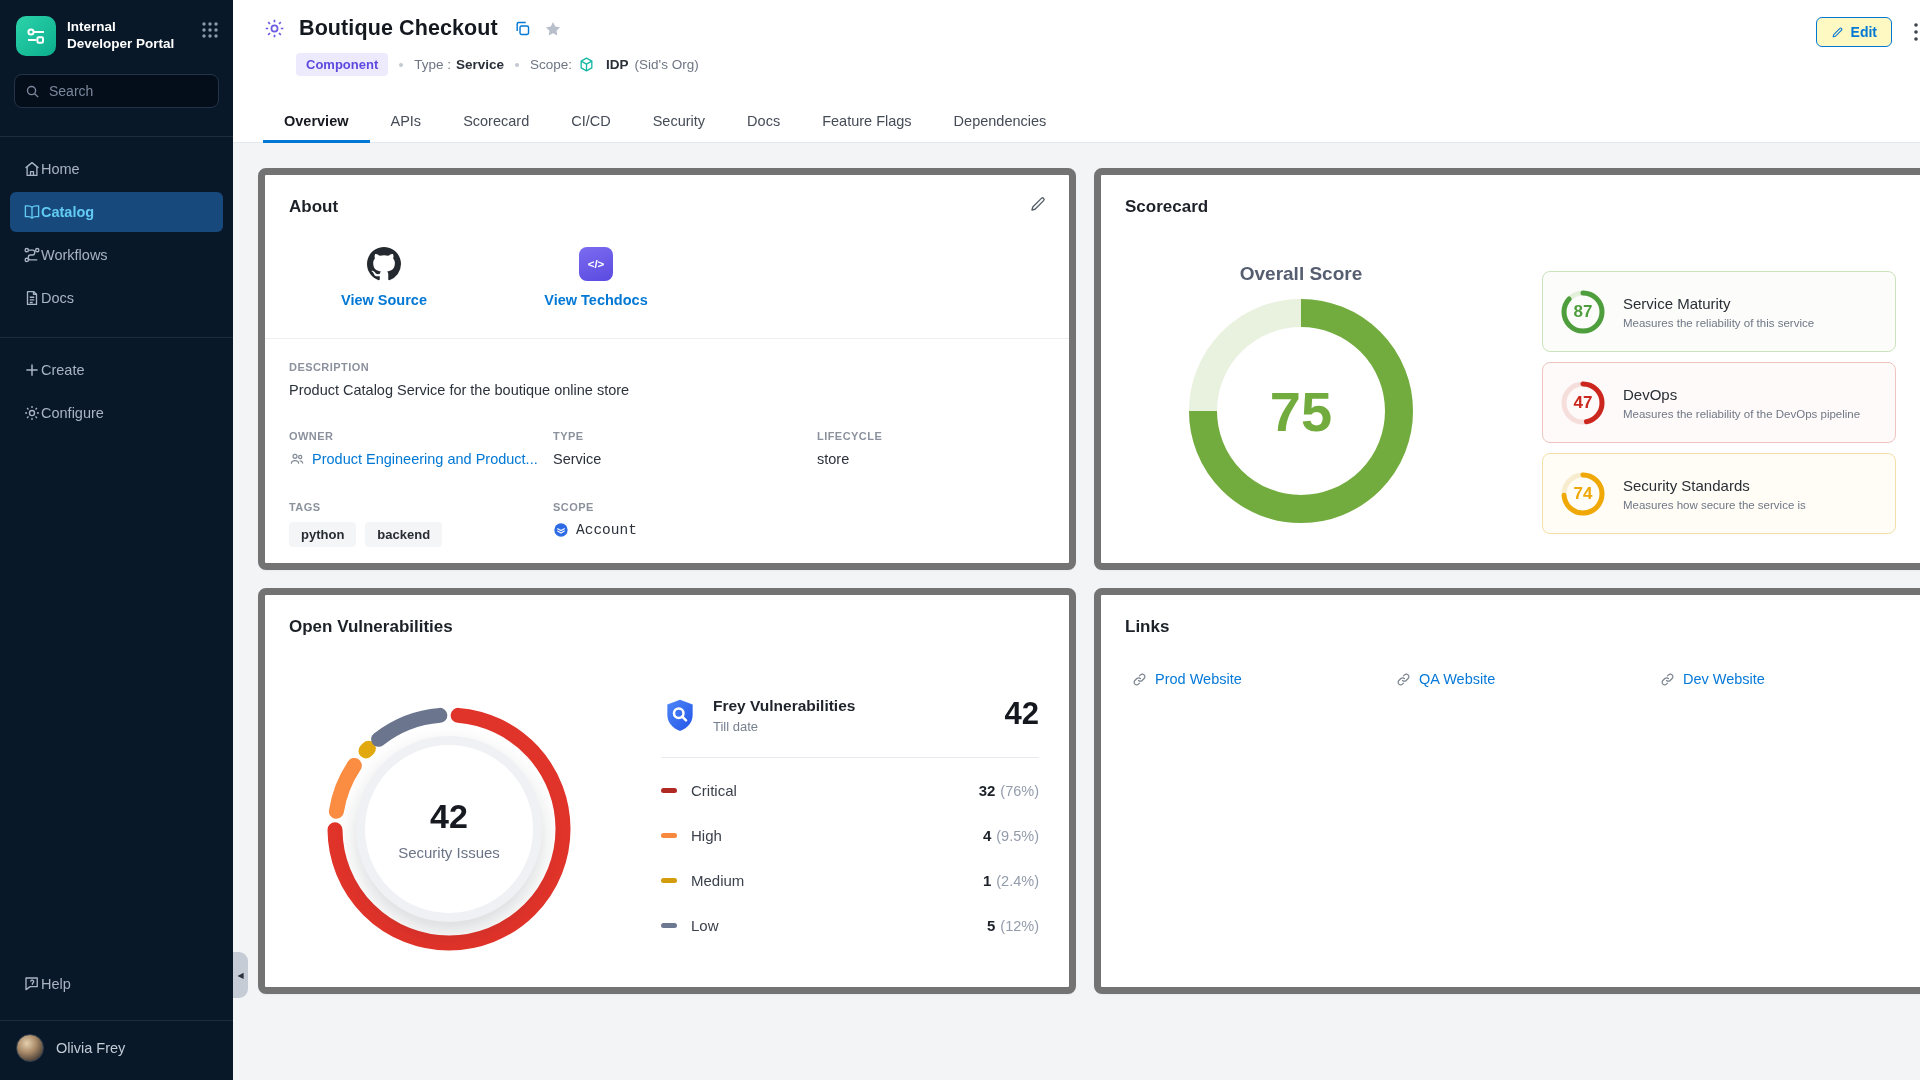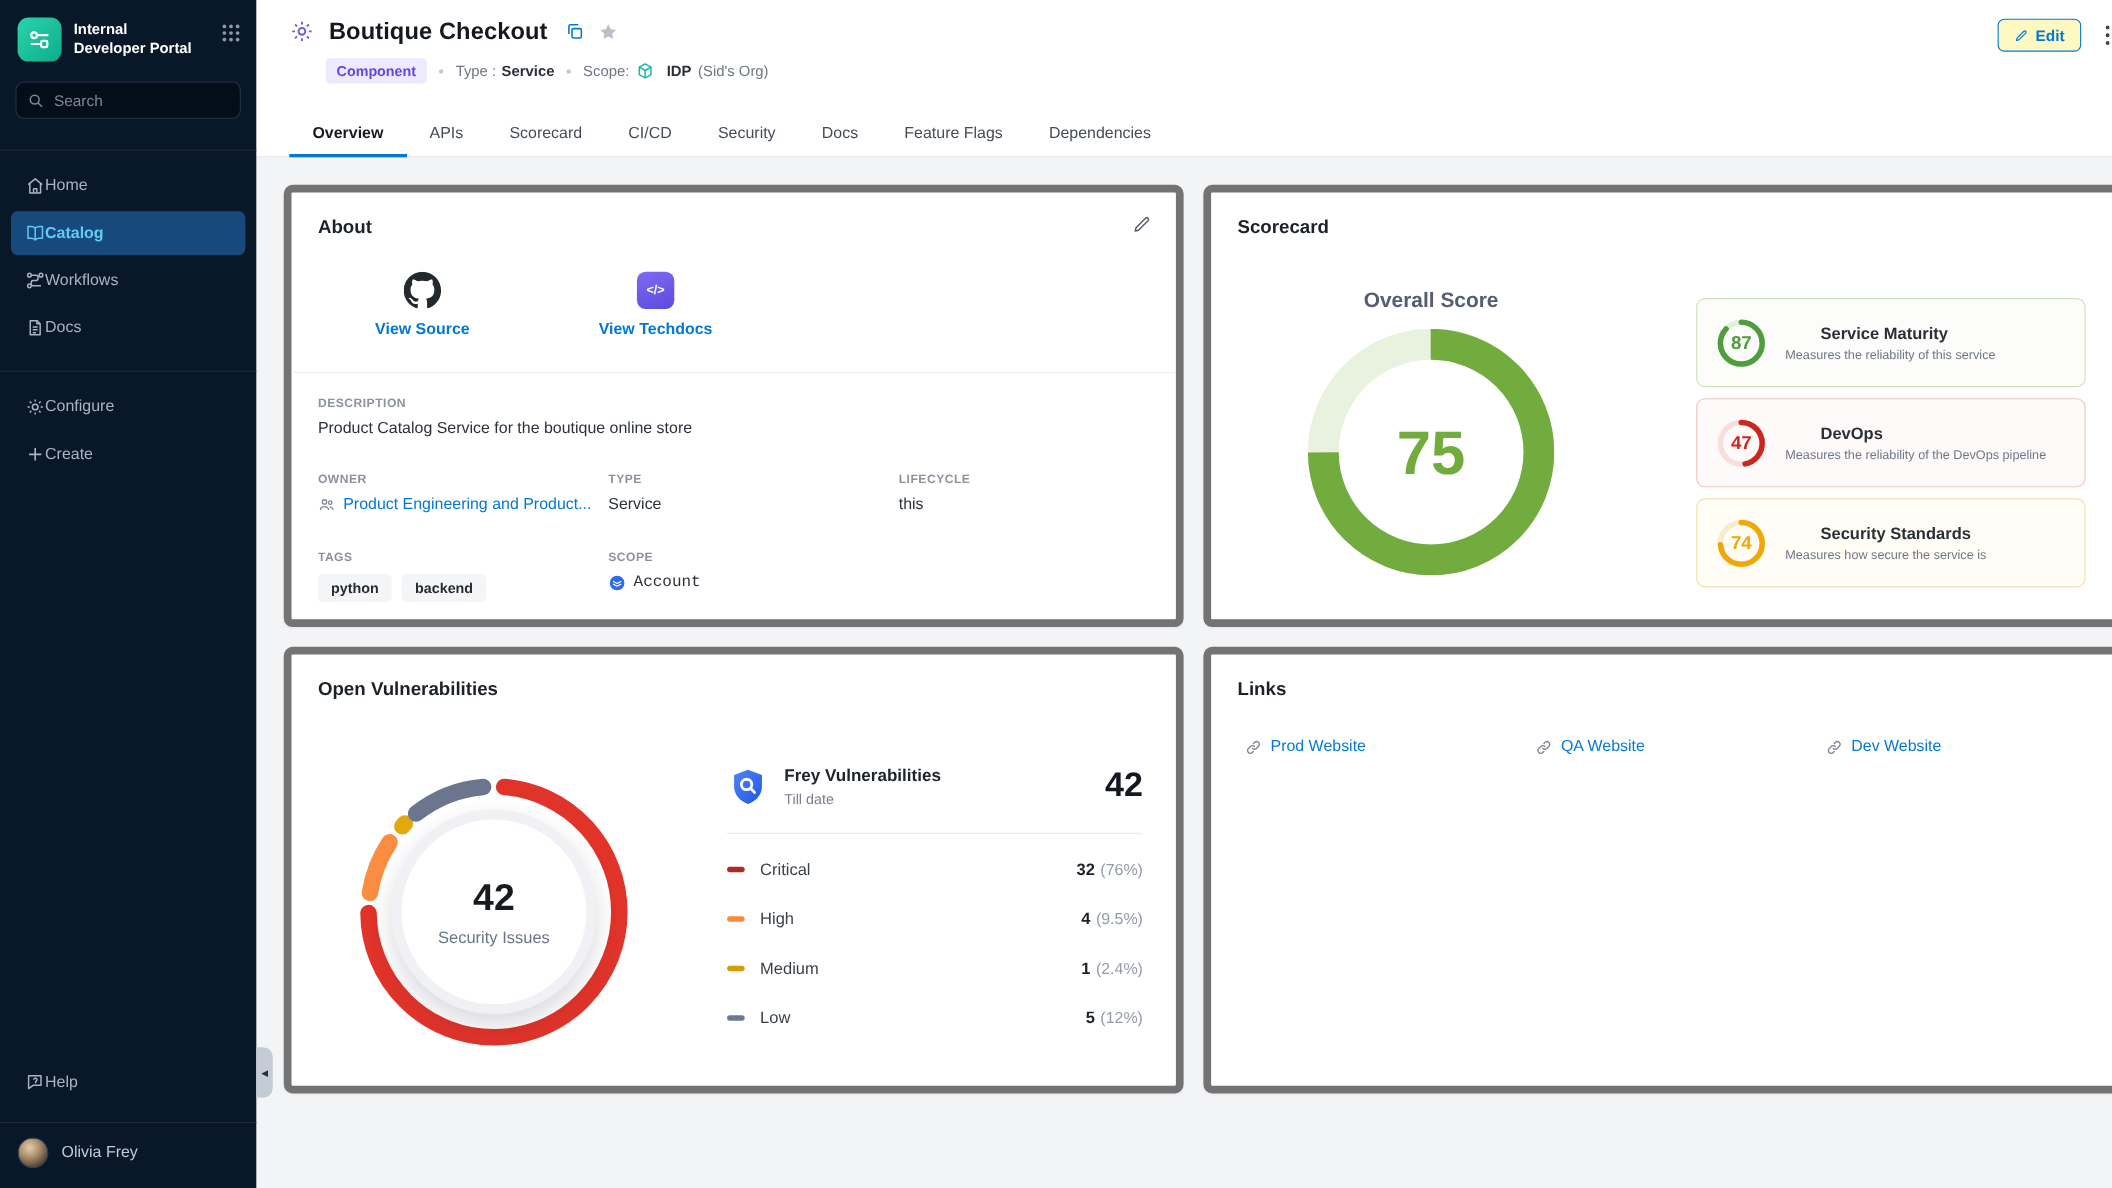--- a/index.html
+++ b/index.html
@@ -86,21 +86,21 @@
   .overall-wrap { position:absolute; left:88px; top:88px; width:224px; text-align:center; }
   .overall-label { font-size:19px; font-weight:700; color:#555d70; margin-bottom:14px; }
   .overall-donut { position:relative; width:224px; height:224px; }
   .overall-num { position:absolute; inset:0; display:flex; align-items:center; justify-content:center;
                  font-size:56px; font-weight:700; }
   .tiles { position:absolute; left:441px; top:96px; right:28px; display:flex; flex-direction:column; gap:10px; }
   .score-tile { display:flex; align-items:center; gap:16px; padding:0 16px; height:81px; border:1px solid; border-radius:8px; }
   .ring-wrap { position:relative; width:48px; height:48px; flex:none; }
   .mini-score { position:absolute; inset:0; display:flex; align-items:center; justify-content:center;
                 font-size:17px; font-weight:700; }
-  .tile-name { font-size:15px; font-weight:700; color:#2a2f36;margin-left:32px; }
+  .tile-name { font-size:15px; font-weight:400; color:#2a2f36; }
   .tile-desc { font-size:11.5px; color:#6f7786; margin-top:5px; }
 
   
   .donut-wrap { position:absolute; left:62px; top:112px; width:244px; height:244px; }
   .vd-center { position:absolute; left:50%; top:50%; transform:translate(-50%,-50%); width:186px; height:186px;
                border-radius:50%; background:#fff; border:9px solid #f0f1f4; box-shadow:0 10px 22px rgba(16,24,40,.16);
                display:flex; flex-direction:column; align-items:center; justify-content:center; }
   .vd-num { font-size:34px; font-weight:700; color:#171b21; }
   .vd-lbl { font-size:15px; color:#6b7386; margin-top:8px; }
   .vuln-panel { position:absolute; left:396px; top:102px; right:30px; }
@@ -207,34 +207,34 @@
       </span>
       <span>Docs</span>
     </div>
   </nav>
 
   <div class="sb-divider"></div>
 
   <nav class="nav">
     <div class="nav-item">
       <span>
+        <svg width="18" height="18" viewBox="0 0 24 24" fill="none" stroke="currentColor" stroke-width="2">
+          <path d="M12 4.5v15M4.5 12h15"></path>
+        </svg>
+      </span>
+      <span>Create</span>
+    </div>
+    <div class="nav-item">
+      <span>
         <svg width="18" height="18" viewBox="0 0 24 24" fill="none" stroke="currentColor" stroke-width="1.8">
           <circle cx="12" cy="12" r="3.4"></circle>
           <path d="M12 2.8v2.6M12 18.6v2.6M2.8 12h2.6M18.6 12h2.6M5.4 5.4l1.9 1.9M16.7 16.7l1.9 1.9M18.6 5.4l-1.9 1.9M7.3 16.7l-1.9 1.9"></path>
         </svg>
       </span>
       <span>Configure</span>
-    </div>
-    <div class="nav-item">
-      <span>
-        <svg width="18" height="18" viewBox="0 0 24 24" fill="none" stroke="currentColor" stroke-width="2">
-          <path d="M12 4.5v15M4.5 12h15"></path>
-        </svg>
-      </span>
-      <span>Create</span>
     </div>
   </nav>
 
   <div class="sb-bottom">
     <nav class="nav">
       <div class="nav-item">
         <span>
           <svg width="18" height="18" viewBox="0 0 24 24" fill="none" stroke="currentColor" stroke-width="1.8" stroke-linejoin="round">
             <path d="M4 4h15v11.5H9.5L4 19.5z"></path>
               <path d="M10.3 8.2c.4-1 1.5-1.5 2.5-1.2 1 .3 1.6 1.3 1.4 2.3-.2 1-1.1 1.4-1.7 2v1" stroke-linecap="round"></path>
@@ -370,21 +370,21 @@
                 </span>
                 <span>Product Engineering and Product...</span>
               </div>
             </div>
             <div>
               <div class="f-label">TYPE</div>
               <div class="f-value">Service</div>
             </div>
             <div>
               <div class="f-label">LIFECYCLE</div>
-              <div class="f-value">this</div>
+              <div class="f-value">store</div>
             </div>
             <div>
               <div class="f-label">TAGS</div>
               <div class="tag-chips">
                 <span class="chip">python</span>
                 <span class="chip">backend</span>
               </div>
             </div>
             <div>
               <div class="f-label">SCOPE</div>

